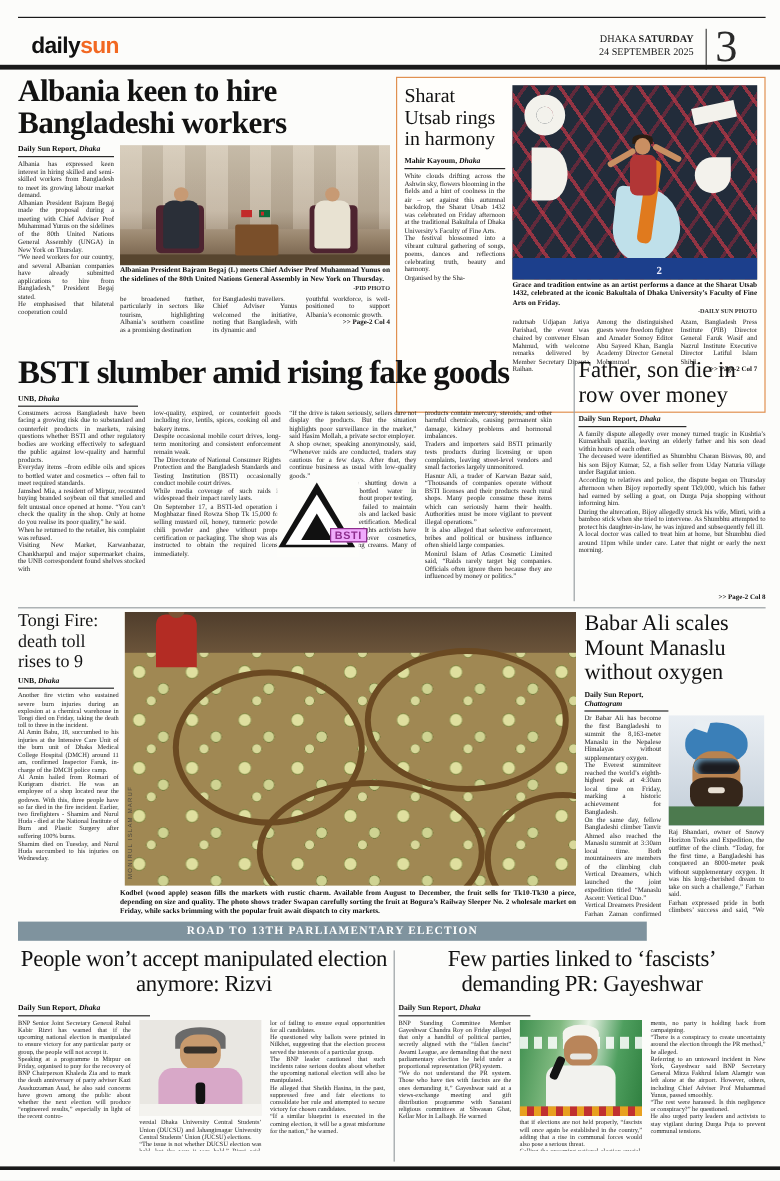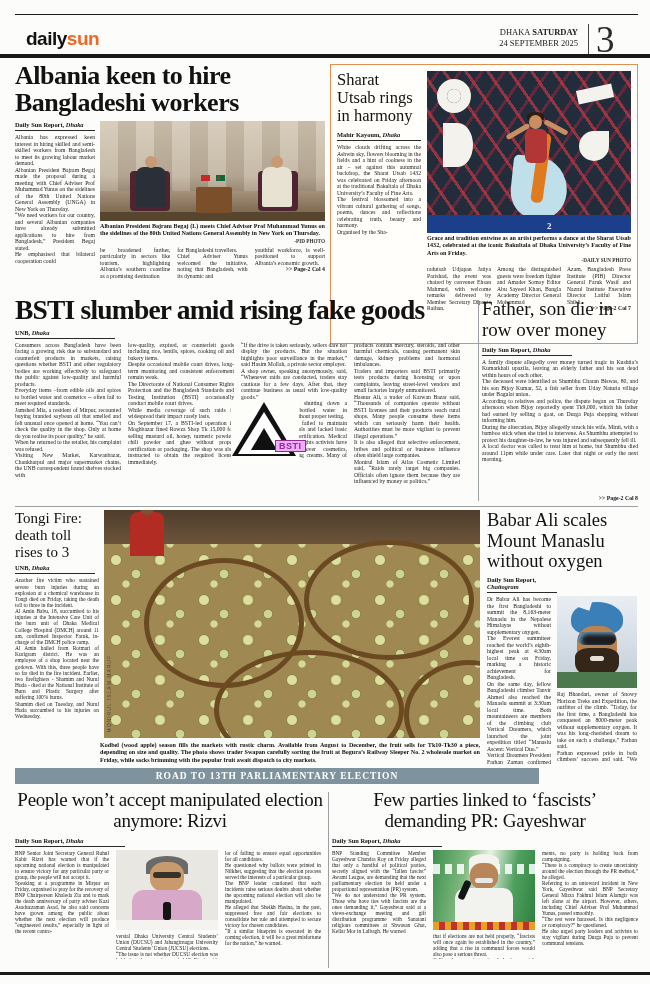--- a/index.html
+++ b/index.html
@@ -315,21 +315,21 @@
 The deceased were identified as Shumbhu Charan Biswas, 80, and his son Bijoy Kumar, 52, a fish seller from Uday Naturia village under Bagulat union.
 According to relatives and police, the dispute began on Thursday afternoon when Bijoy reportedly spent Tk9,000, which his father had earned by selling a goat, on Durga Puja shopping without informing him.
 During the altercation, Bijoy allegedly struck his wife, Minti, with a bamboo stick when she tried to intervene. As Shumbhu attempted to protect his daughter-in-law, he was injured and subsequently fell ill.
 A local doctor was called to treat him at home, but Shumbhu died around 11pm while under care. Later that night or early the next morning.</div>
     <div class="jump father-jump">&gt;&gt; Page-2 Col 8</div>
   </div>
 
   <div class="rule-light" style="left:15px;top:506px;width:623px;height:1px;"></div>
 
   <div class="abs art-tongi">
-    <div class="hl tongi-hl">Tongi Fire: death toll rises to 3</div>
+    <div class="hl tongi-hl">Tongi Fire: death toll rises to 9</div>
     <div class="byline" style="width:80px;"><span>UNB,</span> <span class="place">Dhaka</span></div>
     <div class="bt tongi-body">Another fire victim who sustained severe burn injuries during an explosion at a chemical warehouse in Tongi died on Friday, taking the death toll to three in the incident.
 Al Amin Babu, 18, succumbed to his injuries at the Intensive Care Unit of the burn unit of Dhaka Medical College Hospital (DMCH) around 11 am, confirmed Inspector Faruk, in-charge of the DMCH police camp.
 Al Amin hailed from Rotmari of Kurigram district. He was an employee of a shop located near the godown. With this, three people have so far died in the fire incident. Earlier, two firefighters - Shamim and Nurul Huda - died at the National Institute of Burn and Plastic Surgery after suffering 100% burns.
 Shamim died on Tuesday, and Nurul Huda succumbed to his injuries on Wednesday.</div>
   </div>
 
   <div class="photo-fruit">
     <div class="fruit-top"></div>
     <div class="trader">

